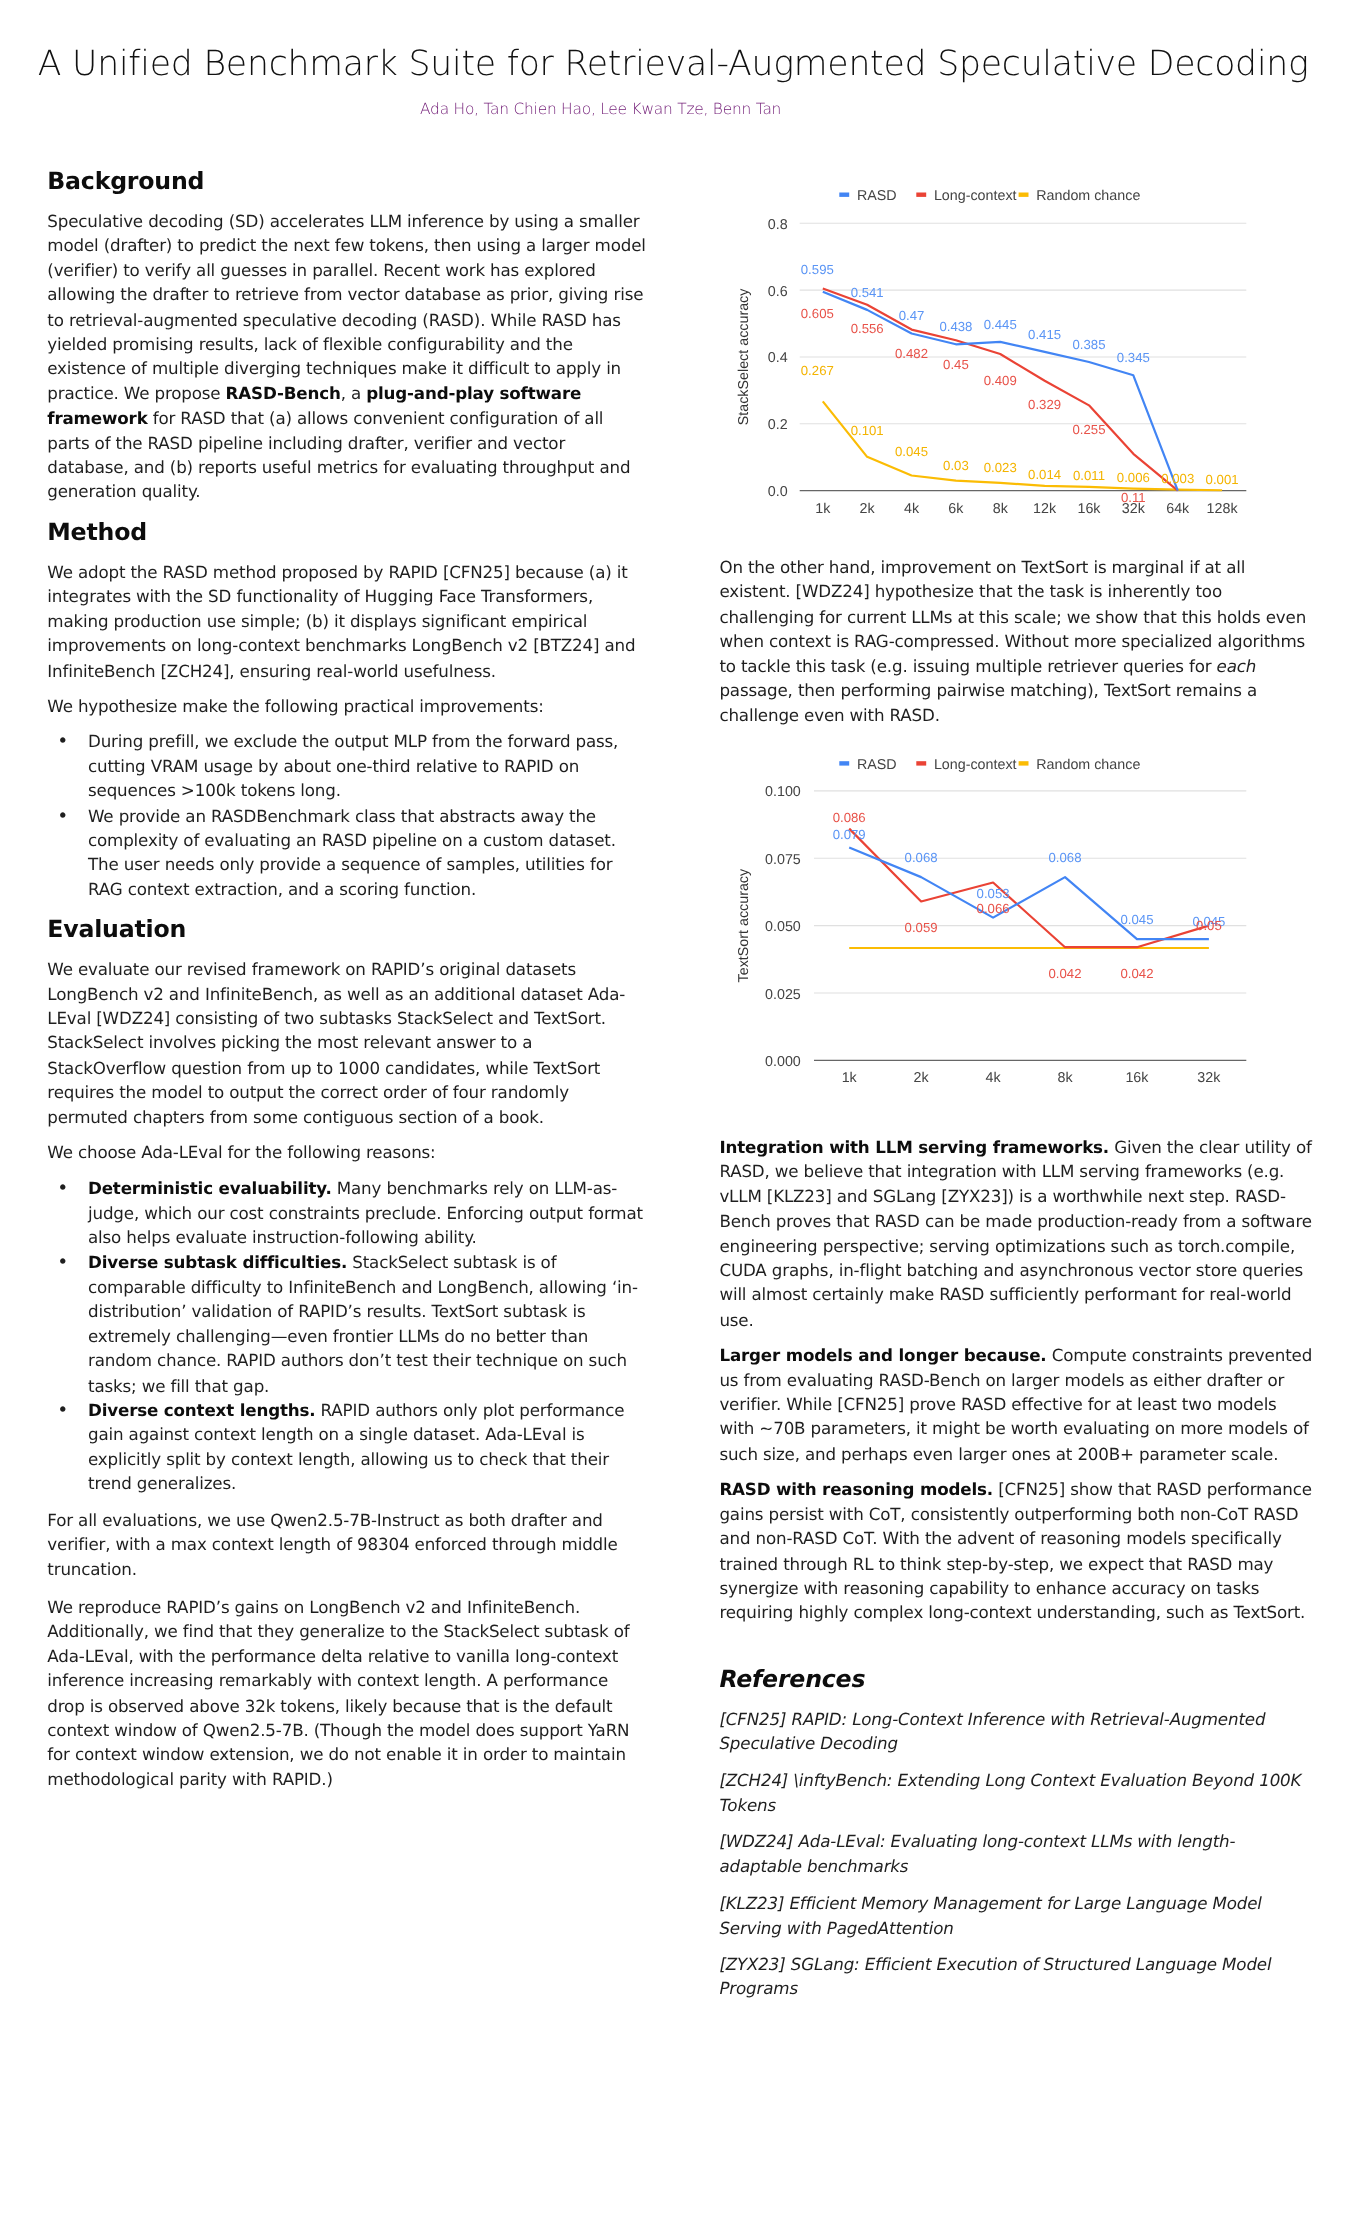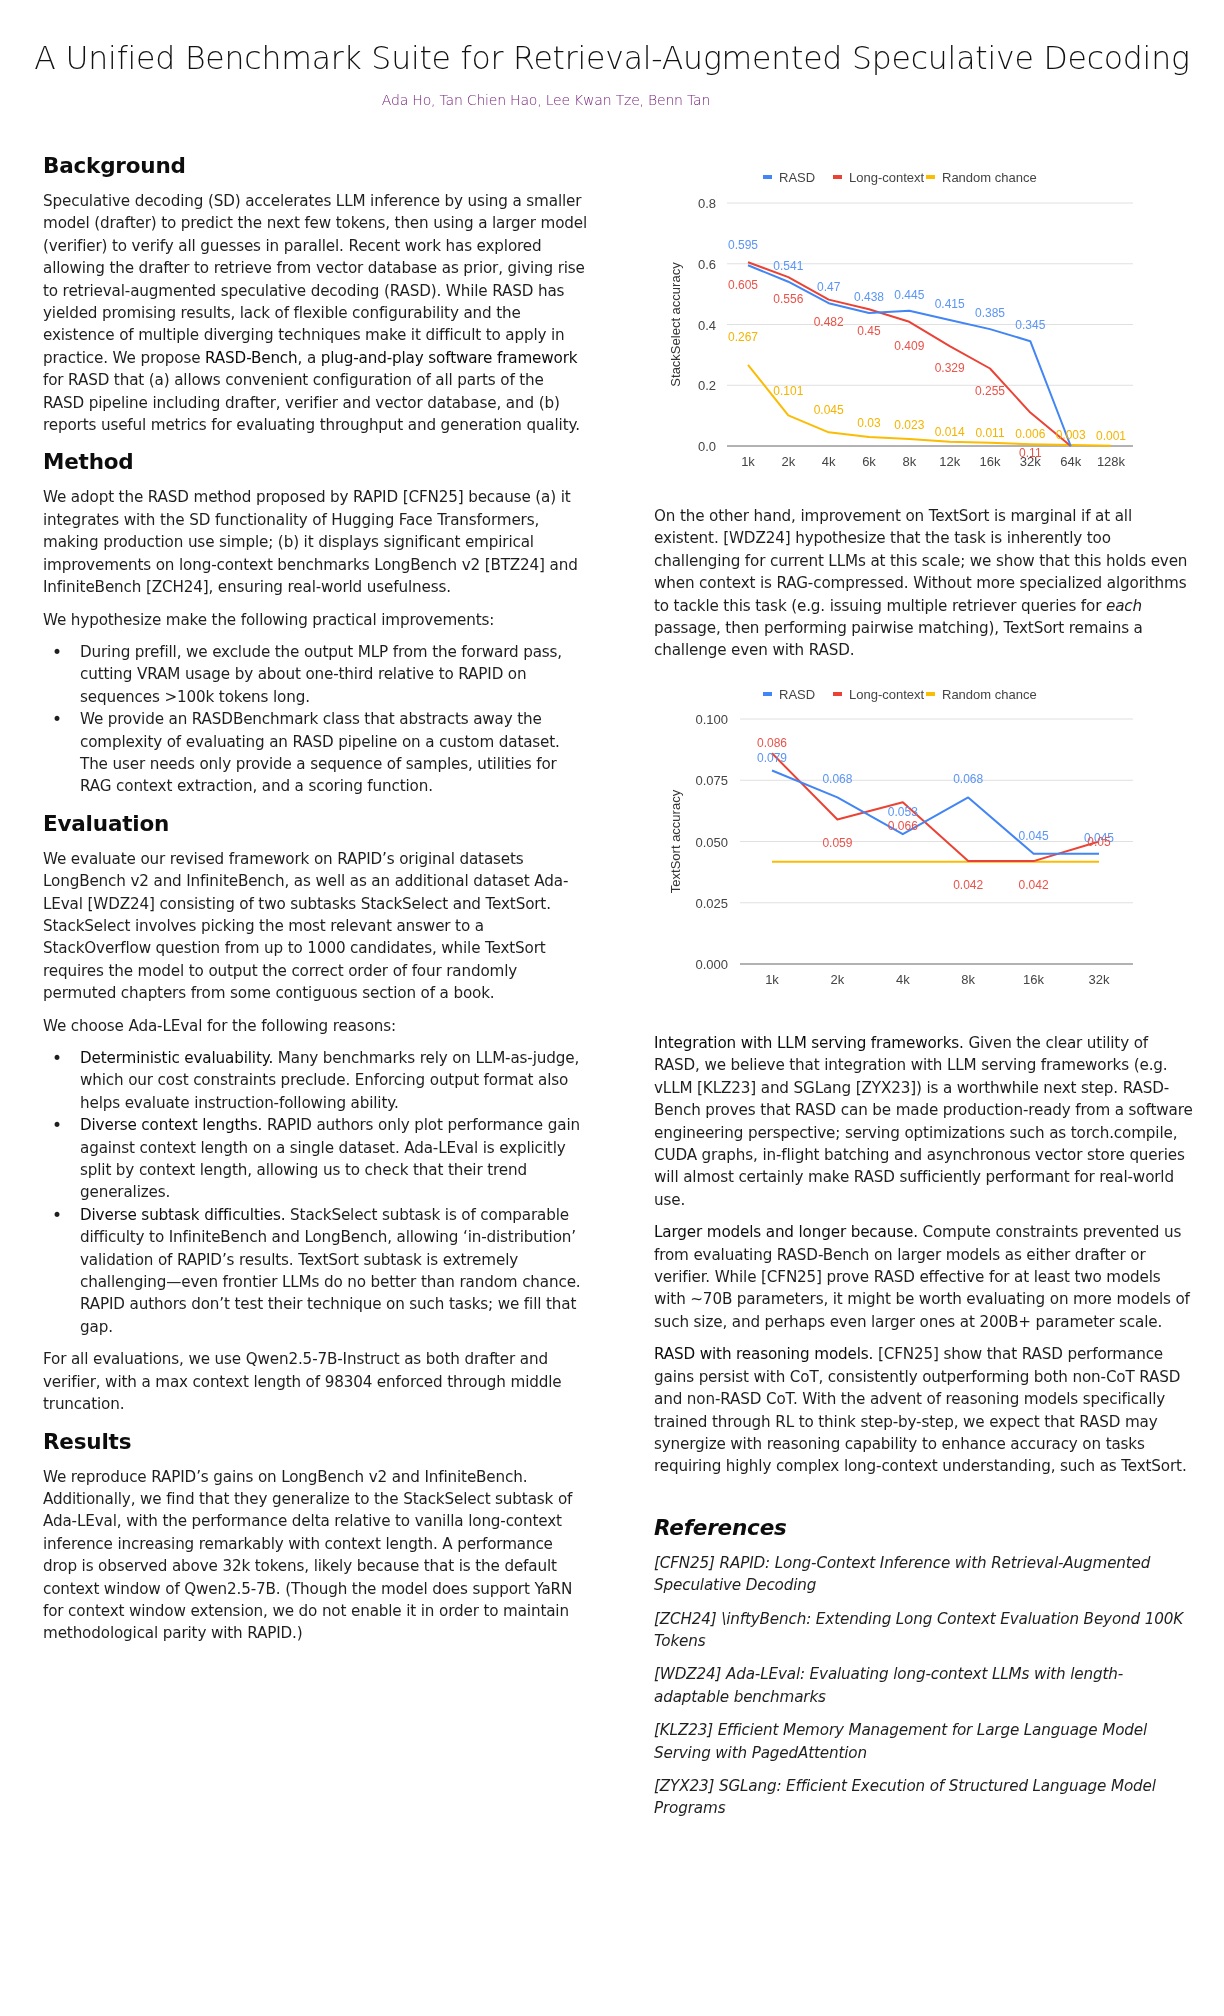--- a/index.html
+++ b/index.html
@@ -8,21 +8,21 @@
   .title { position: absolute; top: 40px; left: 0; width: 1224px; text-align: center; font-size: 31.5px; font-weight: 300; color: #111; letter-spacing: -0.2px; }
   .authors { position: absolute; top: 92px; left: 0; width: 1092px; text-align: center; font-size: 14px; color: #701a75; font-weight: 300; letter-spacing: -0.2px; }
   .col { position: absolute; font-size: 15.2px; line-height: 22.4px; color: #1f1f1f; letter-spacing: -0.15px; }
   .col-left { left: 43px; top: 152px; width: 545px; }
   .col-right { left: 654px; top: 0; width: 540px; }
   h2 { font-size: 21.5px; font-weight: bold; color: #0d0d0d; margin-bottom: 10px; line-height: 28px; letter-spacing: -0.2px; }
   p { margin-bottom: 10px; }
   ul { list-style: none; margin-bottom: 10px; }
   li { position: relative; padding-left: 37px; }
   li::before { content: "\2022"; position: absolute; left: 9px; top: 0; font-size: 17px; }
-  b { font-weight: normal; color: #0d0d0d; }
+  b { font-weight: bold; color: #0d0d0d; }
   .sec { margin-bottom: 12px; }
   .chart { position: absolute; left: 650px; width: 560px; }
   .chart svg { display: block; }
   .ref { margin-bottom: 11px; }
 </style>
 </head>
 <body>
 
 <div class="title">A Unified Benchmark Suite for Retrieval-Augmented Speculative Decoding</div>
 <div class="authors">Ada Ho, Tan Chien Hao, Lee Kwan Tze, Benn Tan</div>
@@ -42,28 +42,27 @@
       <li>We provide an RASDBenchmark class that abstracts away the complexity of evaluating an RASD pipeline on a custom dataset. The user needs only provide a sequence of samples, utilities for RAG context extraction, and a scoring function.</li>
     </ul>
   </section>
 
   <section class="sec">
     <h2>Evaluation</h2>
     <p>We evaluate our revised framework on RAPID’s original datasets LongBench v2 and InfiniteBench, as well as an additional dataset Ada-LEval [WDZ24] consisting of two subtasks StackSelect and TextSort. StackSelect involves picking the most relevant answer to a StackOverflow question from up to 1000 candidates, while TextSort requires the model to output the correct order of four randomly permuted chapters from some contiguous section of a book.</p>
     <p>We choose Ada-LEval for the following reasons:</p>
     <ul>
       <li><b>Deterministic evaluability.</b><span> Many benchmarks rely on LLM-as-judge, which our cost constraints preclude. Enforcing output format also helps evaluate instruction-following ability.</span></li>
+      <li><b>Diverse subtask difficulties.</b><span> StackSelect subtask is of comparable difficulty to InfiniteBench and LongBench, allowing ‘in-distribution’ validation of RAPID’s results. TextSort subtask is extremely challenging—even frontier LLMs do no better than random chance. RAPID authors don’t test their technique on such tasks; we fill that gap.</span></li>
       <li><b>Diverse context lengths.</b><span> RAPID authors only plot performance gain against context length on a single dataset. Ada-LEval is explicitly split by context length, allowing us to check that their trend generalizes.</span></li>
-      <li><b>Diverse subtask difficulties.</b><span> StackSelect subtask is of comparable difficulty to InfiniteBench and LongBench, allowing ‘in-distribution’ validation of RAPID’s results. TextSort subtask is extremely challenging—even frontier LLMs do no better than random chance. RAPID authors don’t test their technique on such tasks; we fill that gap.</span></li>
     </ul>
     <p>For all evaluations, we use Qwen2.5-7B-Instruct as both drafter and verifier, with a max context length of 98304 enforced through middle truncation.</p>
   </section>
 
   <section class="sec">
-    <h2>Results</h2>
     <p>We reproduce RAPID’s gains on LongBench v2 and InfiniteBench. Additionally, we find that they generalize to the StackSelect subtask of Ada-LEval, with the performance delta relative to vanilla long-context inference increasing remarkably with context length. A performance drop is observed above 32k tokens, likely because that is the default context window of Qwen2.5-7B. (Though the model does support YaRN for context window extension, we do not enable it in order to maintain methodological parity with RAPID.)</p>
   </section>
 </div>
 
 <div class="chart" style="top:160px;">
   <svg id="chart0" width="560" height="320">
       <rect x="113" y="15" width="9" height="4" fill="#4285f4"></rect>
       <text x="129" y="22" font-size="13" fill="#444" font-family="Liberation Sans, sans-serif">RASD</text>
       <rect x="183" y="15" width="9" height="4" fill="#ea4335"></rect>
       <text x="199" y="22" font-size="13" fill="#444" font-family="Liberation Sans, sans-serif">Long-context</text>

